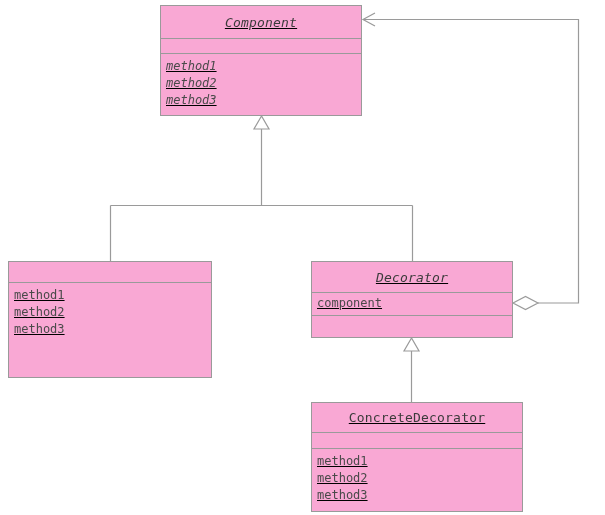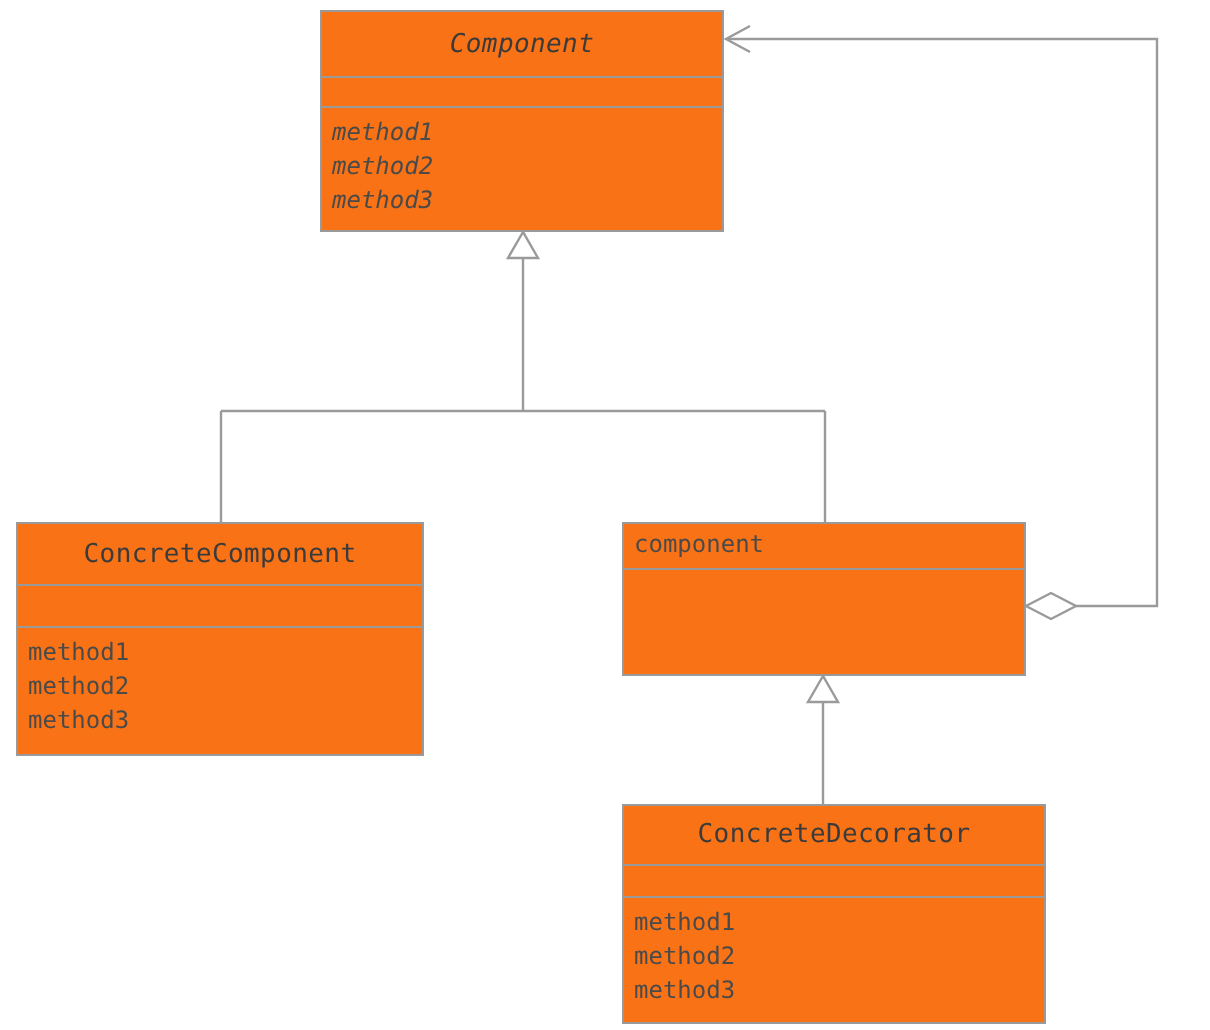--- a/index.html
+++ b/index.html
@@ -21,23 +21,24 @@
     left: 0;
     top: 0;
     width: 605px;
     height: 515px;
     pointer-events: none;
   }
   .uml-class {
     position: absolute;
     box-sizing: border-box;
     border: 1px solid #9a9a9a;
-    background: #f97316;
+    background: #f9a8d4;
     display: flex;
     flex-direction: column;
+    text-decoration: underline;
   }
   .compartment {
     box-sizing: border-box;
     overflow: hidden;
   }
   .compartment.title {
     display: flex;
     align-items: center;
     justify-content: center;
     border-bottom: 1px solid #9a9a9a;
@@ -136,32 +137,32 @@
     </div>
     <div class="compartment attrs"></div>
     <div class="compartment ops">
       <div class="member abstract">method1</div>
       <div class="member abstract">method2</div>
       <div class="member abstract">method3</div>
     </div>
   </div>
 
   <div class="uml-class" id="cls-concrete-component">
-    <div class="compartment title">
-      <span class="class-title">ConcreteComponent</span>
-    </div>
     <div class="compartment attrs"></div>
     <div class="compartment ops">
       <div class="member">method1</div>
       <div class="member">method2</div>
       <div class="member">method3</div>
     </div>
   </div>
 
   <div class="uml-class" id="cls-decorator">
+    <div class="compartment title">
+      <span class="class-title abstract">Decorator</span>
+    </div>
     <div class="compartment attrs">
       <div class="member">component</div>
     </div>
     <div class="compartment ops"></div>
   </div>
 
   <div class="uml-class" id="cls-concrete-decorator">
     <div class="compartment title">
       <span class="class-title">ConcreteDecorator</span>
     </div>

